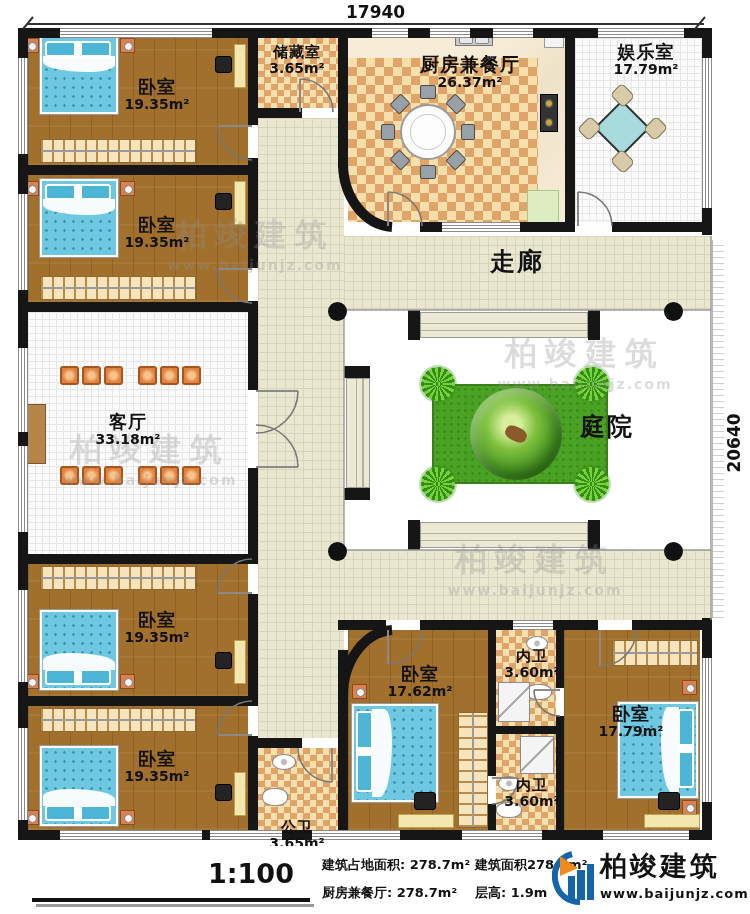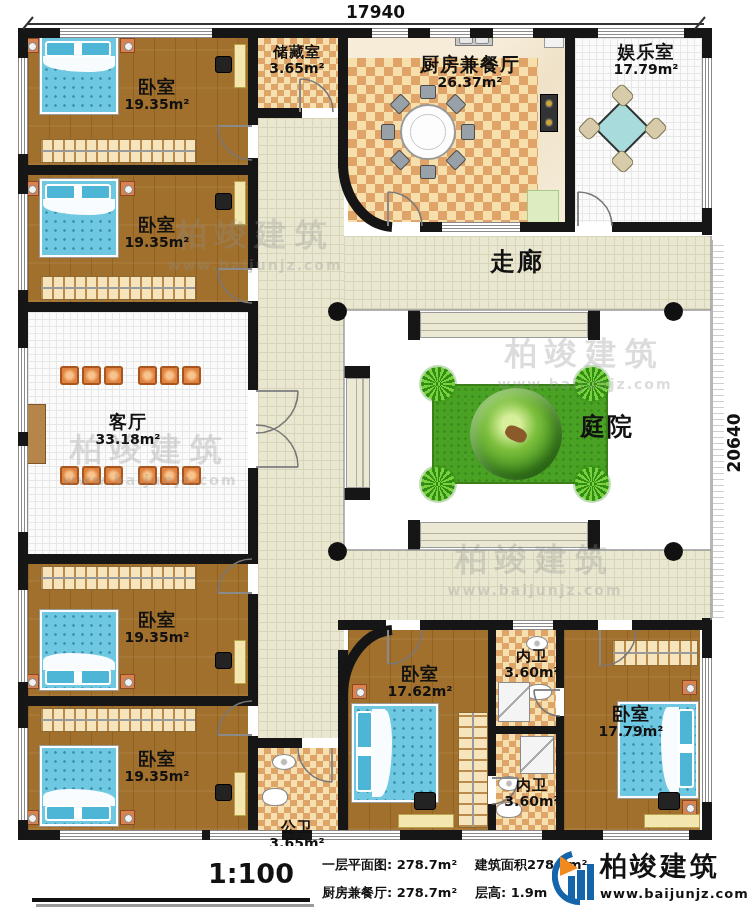--- a/index.html
+++ b/index.html
@@ -407,21 +407,21 @@
     </div>
   <div class="lab" style="left:631px;top:722px;">
     <span class="nm">卧室</span>
       <span class="ar">17.79m²</span>
     </div>
 
   <div id="titlebar">
     <span class="pscale">1:100</span>
     <i class="uline1"></i>
     <i class="uline2"></i>
-    <span class="stat" style="left:322px;top:10px;">一层平面图: 278.7m²</span>
+    <span class="stat" style="left:322px;top:10px;">建筑占地面积: 278.7m²</span>
     <span class="stat" style="left:322px;top:38px;">厨房兼餐厅: 278.7m²</span>
     <span class="stat" style="left:475px;top:10px;">建筑面积278.7m²</span>
     <span class="stat" style="left:475px;top:38px;">层高: 1.9m</span>
     <span class="abs" style="left:552px;top:4px;width:44px;height:58px;">
       <svg width="44" height="58" viewBox="0 0 44 58">
         <path d="M20,4 C6,8 0,20 4,34 C7,45 16,52 28,52" fill="none" stroke="#1565ab" stroke-width="6"></path>
         <polygon points="8,6 26,18 8,26" fill="#f08a1e"></polygon>
         <rect x="16" y="26" width="7" height="24" fill="#1565ab"></rect>
         <rect x="25" y="20" width="8" height="30" fill="#1565ab"></rect>
         <rect x="35" y="14" width="7" height="36" fill="#1565ab"></rect>

